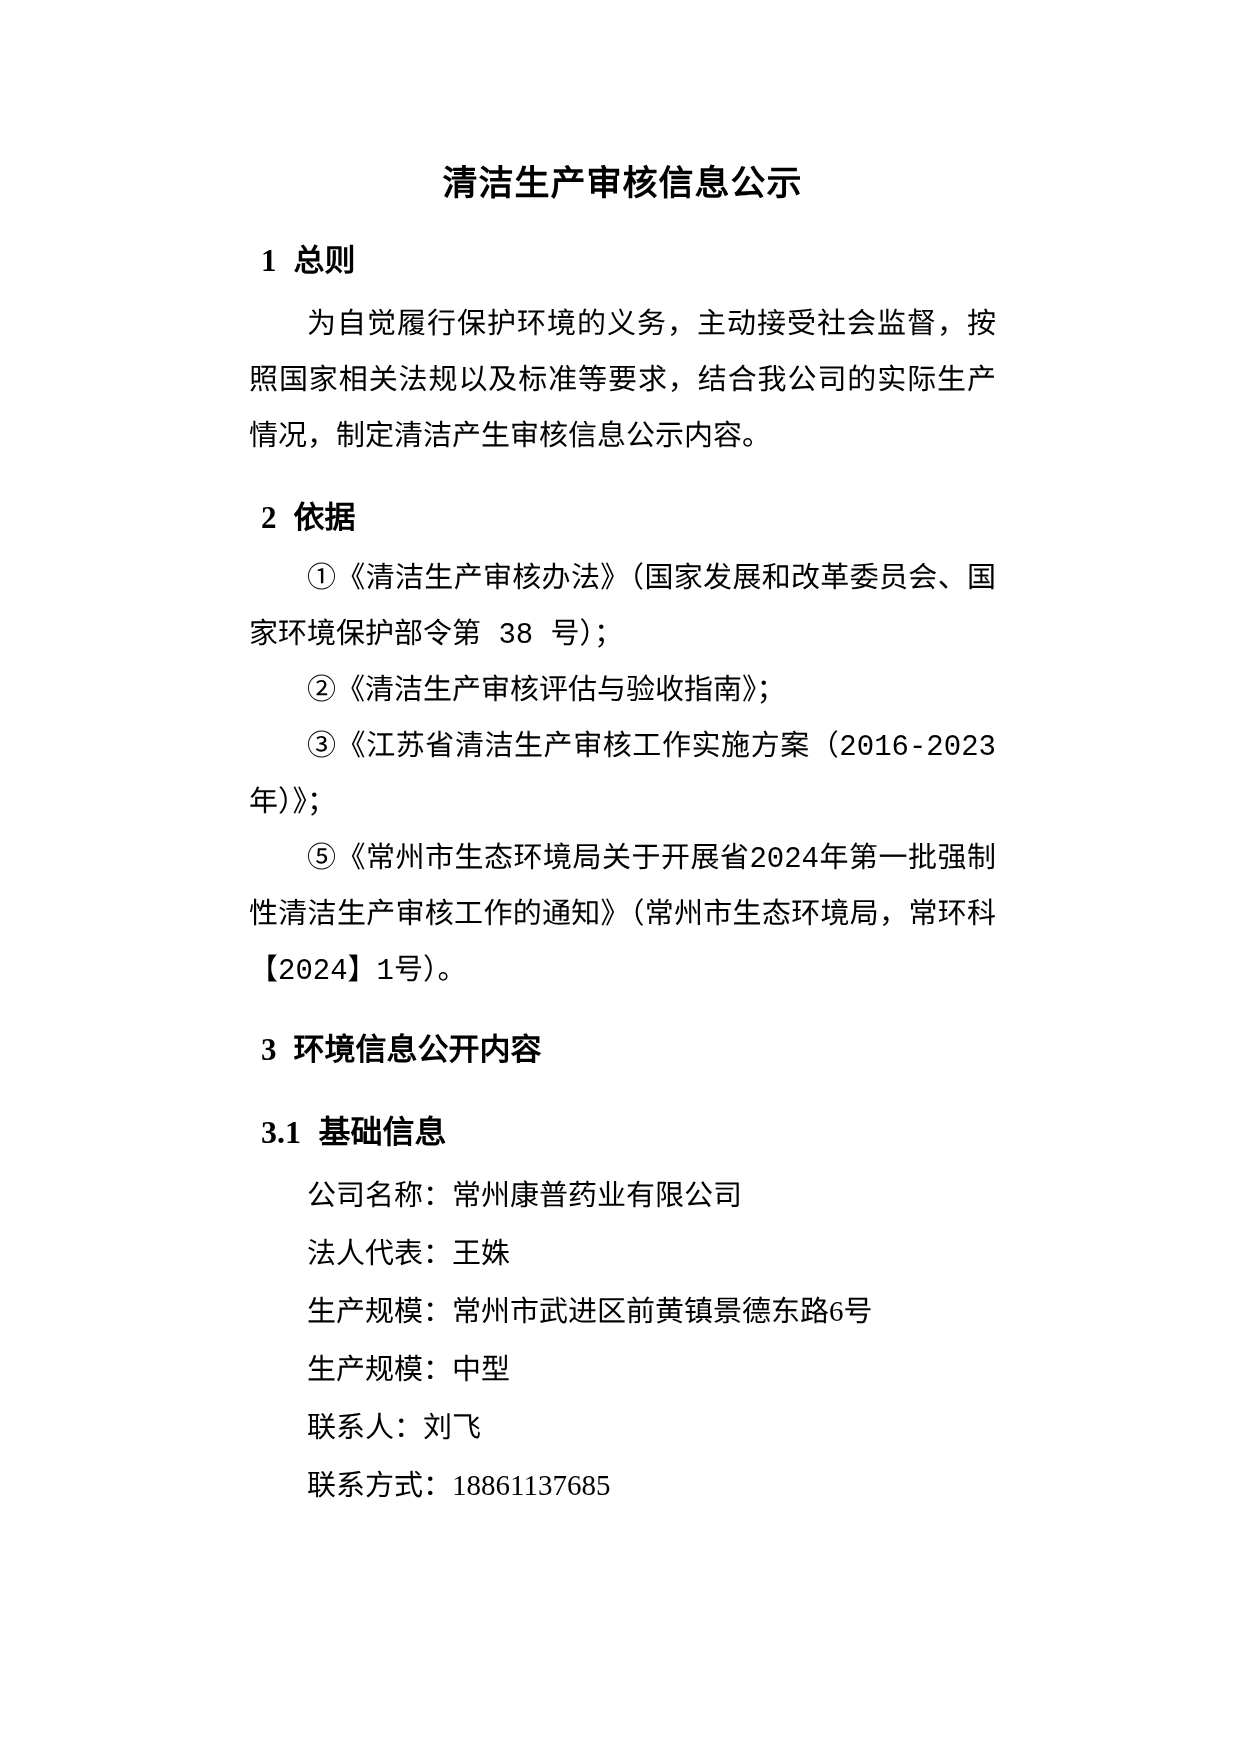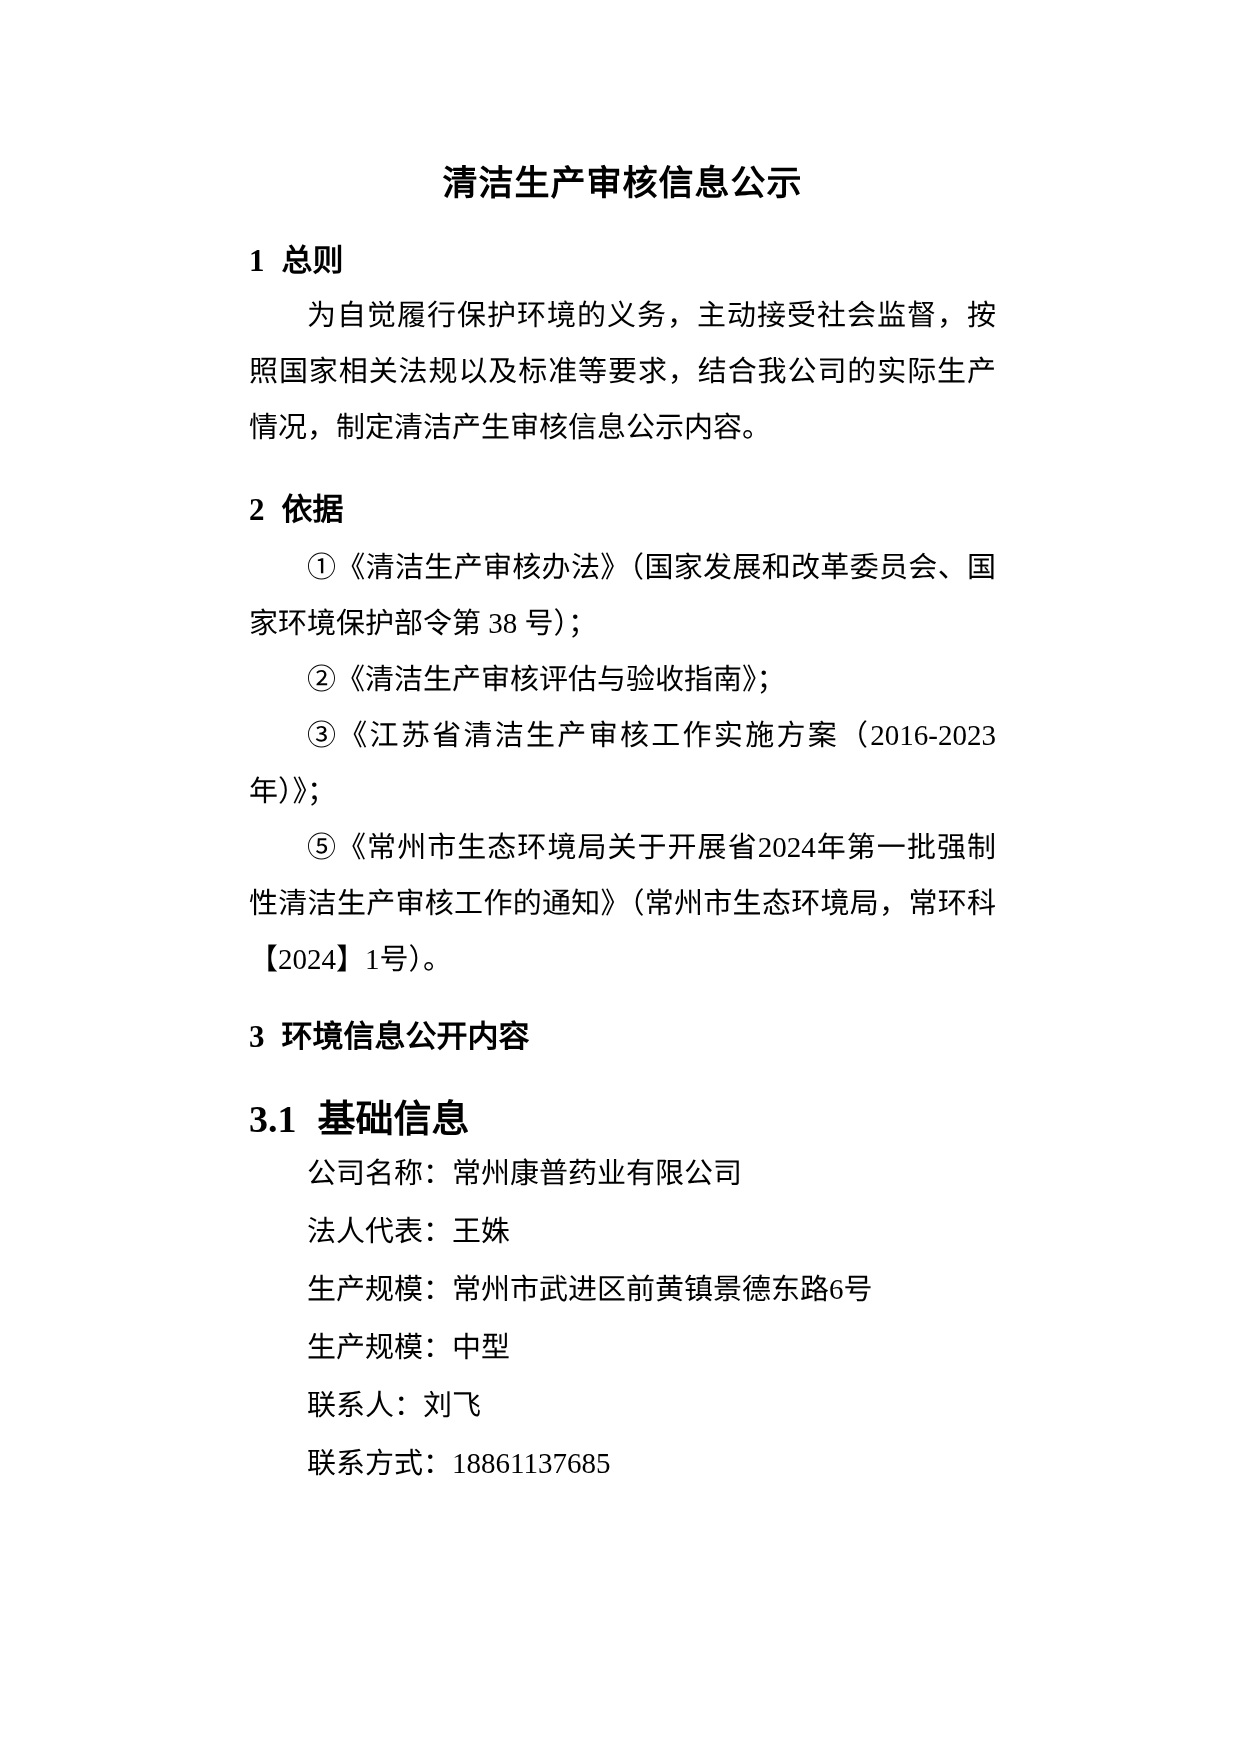--- a/index.html
+++ b/index.html
@@ -23,49 +23,50 @@
   .doc-title {
     margin: 0;
     font-family: "Liberation Sans", "DejaVu Sans", sans-serif;
     font-weight: bold;
     font-size: 35px;
     line-height: 46px;
     text-align: center;
     letter-spacing: 1px;
   }
   .sec-heading {
-    margin: 0;
+    margin: 12px;
     font-family: "Liberation Sans", "DejaVu Sans", sans-serif;
     font-weight: bold;
     font-size: 31px;
     line-height: 44px;
     text-align: left;
   }
   .sec-heading .sec-num {
     font-family: "Liberation Serif", "DejaVu Serif", serif;
     font-weight: bold;
     margin-right: 0.55em;
   }
   .h1-spacing   { margin-top: 33px; }
   .h2-spacing   { margin-top: 33px; }
   .h3-spacing   { margin-top: 28px; }
-  .h31-spacing  { margin-top: 38px; font-size: 38px; }
+  .h31-spacing  { margin-top: 38px; font-size: 32px; }
   .body-para {
     margin: 4px 0 0 0;
     line-height: 56px;
     text-align: justify;
     text-indent: 2em;
     font-family: Liberation Serif, serif;
   }
   .list-block { margin-top: 7px; }
   .list-para {
     margin: 0;
     line-height: 56px;
     text-align: justify;
     text-indent: 2em;
+    font-family: Liberation Mono, monospace;
   }
   .info-block { margin-top: 3px; }
   .info-line {
     margin: 0;
     line-height: 58px;
     text-indent: 2em;
     text-align: left;
   }
 </style>
 </head>

